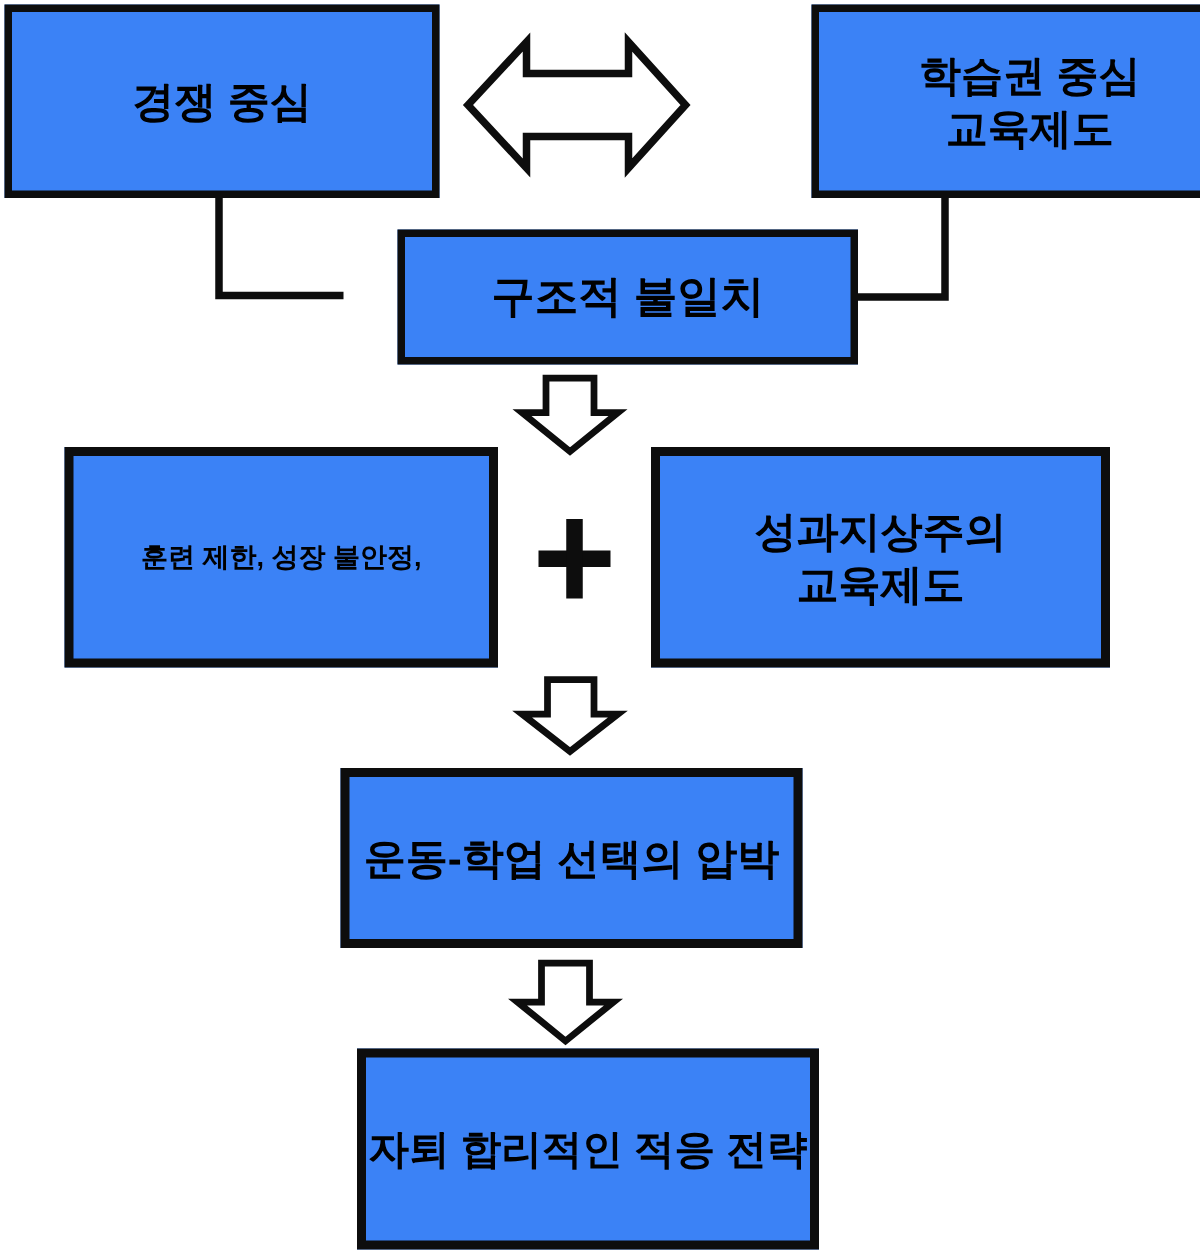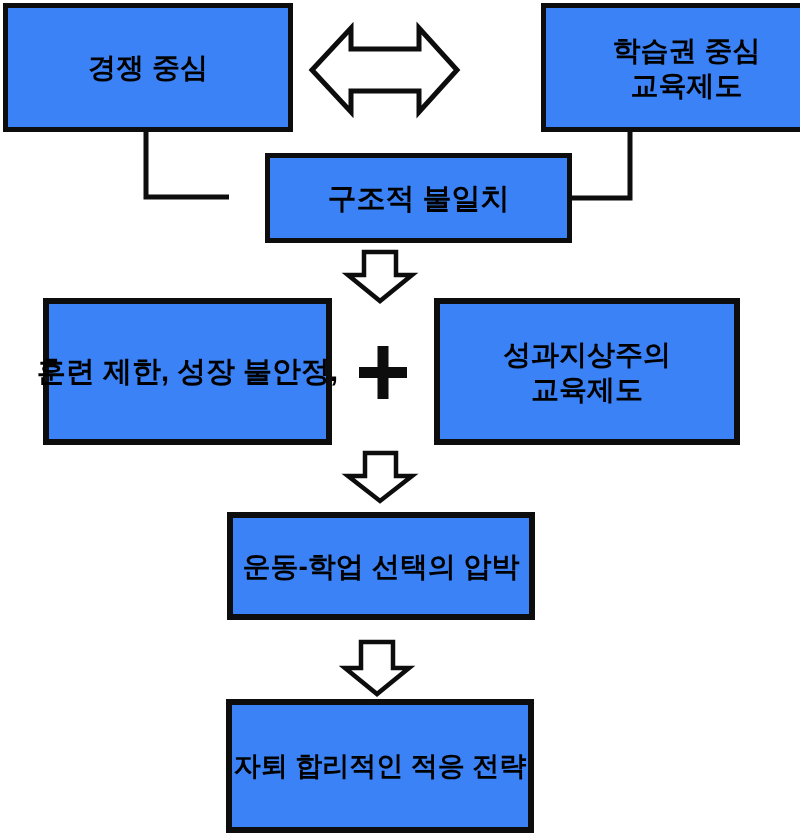--- a/index.html
+++ b/index.html
@@ -34,24 +34,24 @@
     text-align: center;
     color: #000000;
     font-weight: bold;
     line-height: 35px;
   }
   .fbox span { display: block; white-space: nowrap; }
 
   .box-elite       { left: 3px;   top: 3px;   width: 290px; height: 129px; font-size: 28px; }
   .box-education   { left: 507px; top: 3px;   width: 291px; height: 129px; font-size: 28px; margin-left: 34px; }
   .box-mismatch    { left: 241px; top: 153px; width: 307px; height: 90px;  font-size: 29px; margin-left: 24px; }
-  .box-constraints { left: 43px;  top: 298px; width: 289px; height: 147px; font-size: 29px; border-width: 6px; line-height: 33px; }
+  .box-constraints { left: 43px;  top: 298px; width: 289px; height: 147px; font-size: 18px; border-width: 6px; line-height: 33px; }
   .box-culture     { left: 434px; top: 298px; width: 306px; height: 147px; font-size: 28px; border-width: 6px; }
-  .box-pressure    { left: 227px; top: 512px; width: 308px; height: 108px; font-size: 28px; border-width: 6px; }
-  .box-strategy    { left: 226px; top: 699px; width: 308px; height: 134px; font-size: 27px; border-width: 6px; }
+  .box-pressure    { left: 227px; top: 512px; width: 308px; height: 120px; font-size: 28px; border-width: 6px; }
+  .box-strategy    { left: 238px; top: 699px; width: 308px; height: 134px; font-size: 27px; border-width: 6px; }
 </style>
 </head>
 <body>
 
 <div class="canvas">
 
   <svg class="layer" viewBox="0 0 800 838" xmlns="http://www.w3.org/2000/svg">
 
     <polygon points="312,70 351,28 351,49 419,49 419,28 457,70 419,112 419,91 351,91 351,112" fill="#ffffff" stroke="#0d0d0d" stroke-width="5" stroke-linejoin="miter"></polygon>
 

